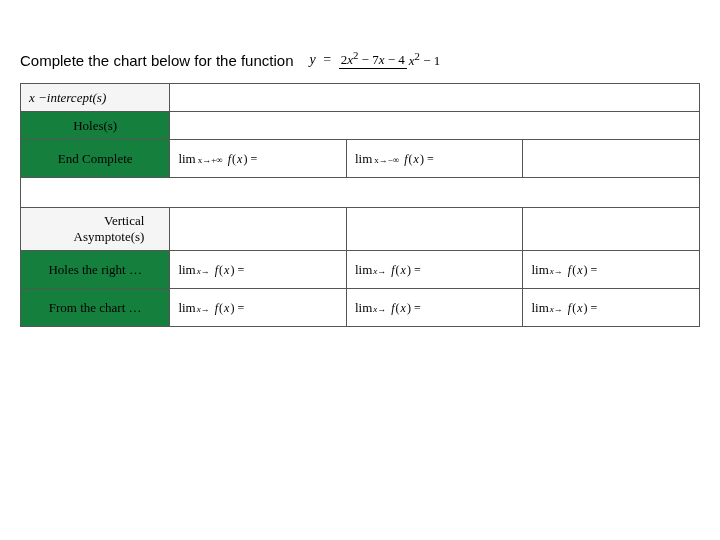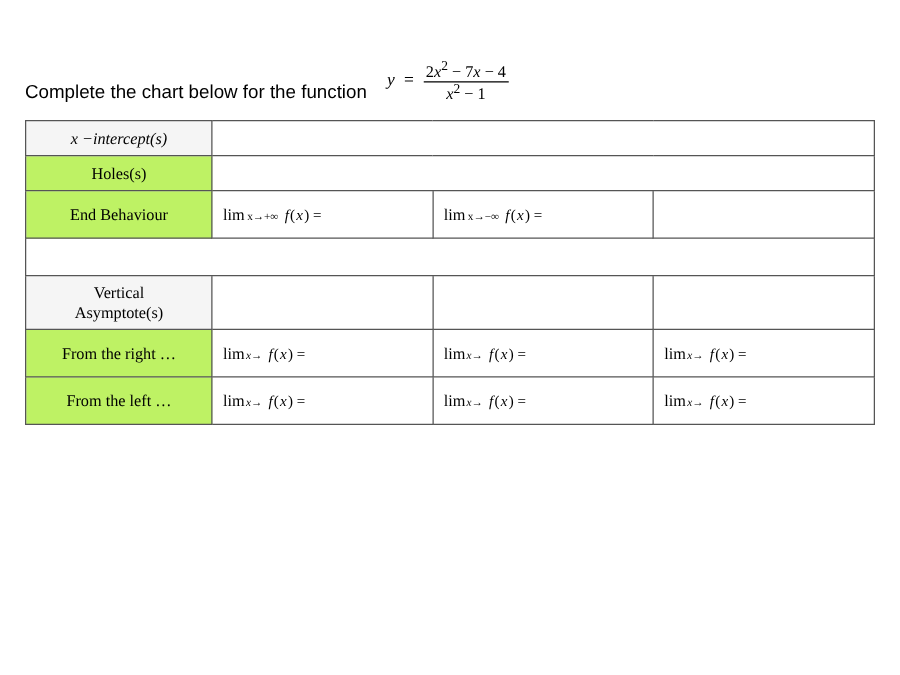--- a/index.html
+++ b/index.html
@@ -23,21 +23,21 @@
     .title-text {
       font-size: 15px;
       font-family: Arial, sans-serif;
       white-space: nowrap;
       padding-top: 4px;
     }
 
     
     .fraction {
       display: inline-flex;
-      flex-direction: column;
+      flex-direction: row;
       align-items: center;
       vertical-align: middle;
       font-size: 13px;
       line-height: 1.1;
     }
     .fraction .num {
       border-bottom: 1px solid #000;
       padding: 0 2px;
       text-align: center;
     }
@@ -61,38 +61,38 @@
     }
 
     .chart-table td {
       border: 1px solid #555;
       padding: 5px 8px;
       vertical-align: middle;
     }
 
     .chart-table .label-cell {
       background: #f5f5f5;
-      text-align: center;
+      text-align: left;
       font-style: italic;
     }
 
     .chart-table .label-cell-plain {
-      background: #bef264;
+      background: #15803d;
       text-align: center;
     }
 
     .chart-table .value-cell {
       background: #fff;
       min-height: 24px;
       height: 28px;
     }
 
     .chart-table .section-header {
       background: #f5f5f5;
-      text-align: center;
+      text-align: right;
       font-style: normal;
       padding: 5px 25px;
       font-family: Liberation Serif, serif;
     }
 
     .chart-table .lim-cell {
       background: #fff;
       font-size: 12px;
       vertical-align: middle;
     }
@@ -153,21 +153,21 @@
   </tr>
 
 
   <tr>
     <td class="label-cell-plain">Holes(s)</td>
     <td class="value-cell" colspan="3"></td>
   </tr>
 
 
   <tr class="tall-row">
-    <td class="label-cell-plain">End Behaviour</td>
+    <td class="label-cell-plain">End Complete</td>
     <td class="lim-cell">
       <span class="lim-expr">
         <span class="lim-word">lim</span>
         <span class="lim-sub">x→+∞</span>
         &nbsp;<i>f</i>(<i>x</i>) =
       </span>
     </td>
     <td class="lim-cell">
       <span class="lim-expr">
         <span class="lim-word">lim</span>
@@ -183,40 +183,40 @@
   </tr>
 
   <tr>
     <td class="section-header">Vertical Asymptote(s)</td>
     <td class="value-cell"></td>
     <td class="value-cell"></td>
     <td class="value-cell"></td>
   </tr>
 
   <tr class="tall-row">
-    <td class="label-cell-plain">From the right …</td>
+    <td class="label-cell-plain">Holes the right …</td>
     <td class="lim-cell">
       <span class="lim-expr">
         <span class="lim-word">lim</span><sub style="font-size:9px;"><i>x</i>→</sub>&nbsp;<i>f</i>(<i>x</i>) =
       </span>
     </td>
     <td class="lim-cell">
       <span class="lim-expr">
         <span class="lim-word">lim</span><sub style="font-size:9px;"><i>x</i>→</sub>&nbsp;<i>f</i>(<i>x</i>) =
       </span>
     </td>
     <td class="lim-cell">
       <span class="lim-expr">
         <span class="lim-word">lim</span><sub style="font-size:9px;"><i>x</i>→</sub>&nbsp;<i>f</i>(<i>x</i>) =
       </span>
     </td>
   </tr>
 
   <tr class="tall-row">
-    <td class="label-cell-plain">From the left …</td>
+    <td class="label-cell-plain">From the chart …</td>
     <td class="lim-cell">
       <span class="lim-expr">
         <span class="lim-word">lim</span><sub style="font-size:9px;"><i>x</i>→</sub>&nbsp;<i>f</i>(<i>x</i>) =
       </span>
     </td>
     <td class="lim-cell">
       <span class="lim-expr">
         <span class="lim-word">lim</span><sub style="font-size:9px;"><i>x</i>→</sub>&nbsp;<i>f</i>(<i>x</i>) =
       </span>
     </td>

